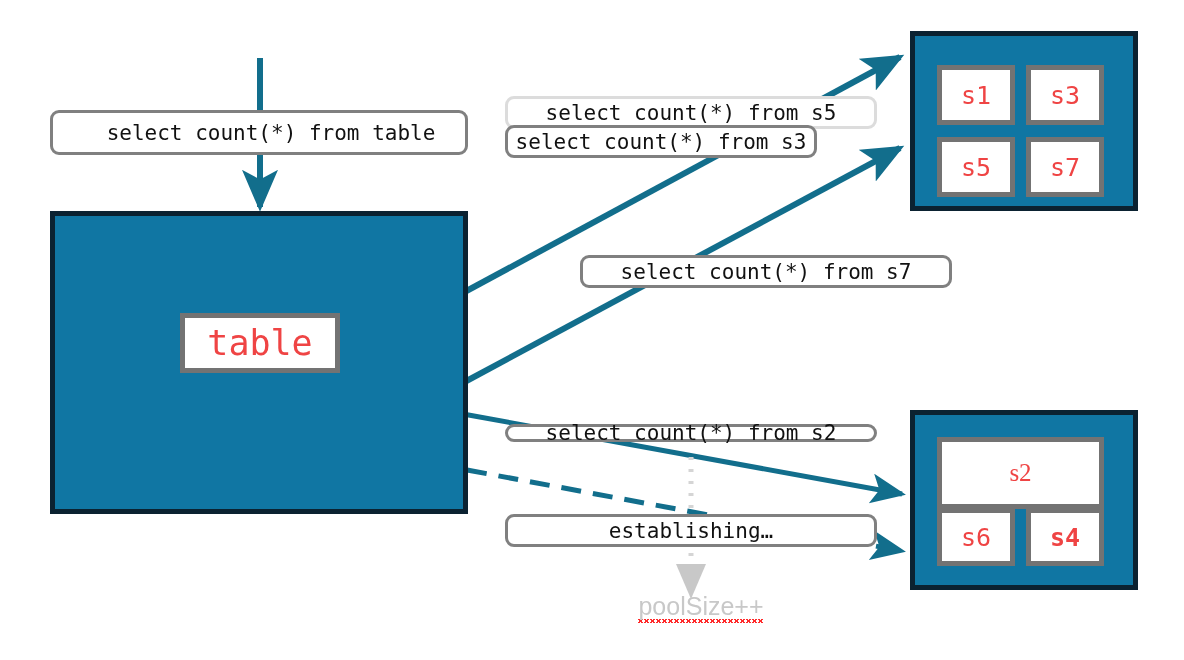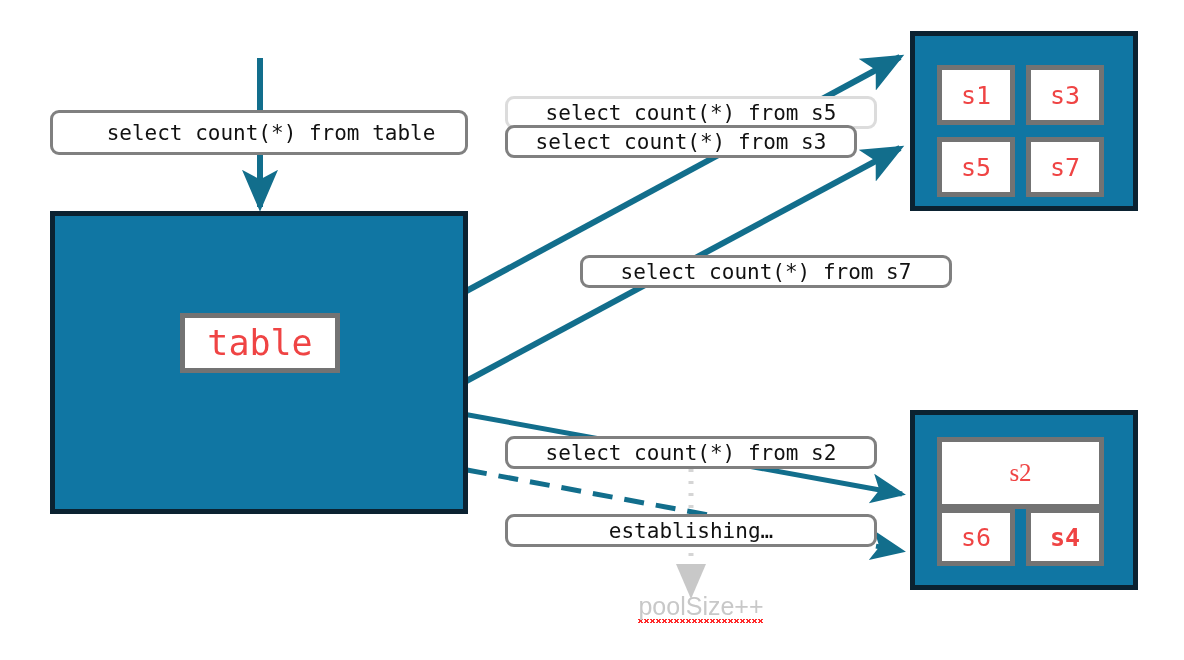--- a/index.html
+++ b/index.html
@@ -80,23 +80,23 @@
     justify-content: center;
     color: #111111;
     font-family: "DejaVu Sans Mono", monospace;
     font-size: 21px;
     white-space: nowrap;
   }
   .chip.behind { border-color: #DCDCDC; z-index: 2; }
 
   #chip-table { left: 50px;  top: 110px; width: 418px; height: 45px; z-index: 6; padding-left: 24px; }
   #chip-s5    { left: 505px; top: 96px;  width: 372px; height: 33px; }
-  #chip-s3    { left: 505px; top: 125px; width: 352px; height: 33px; z-index: 6; }
+  #chip-s3    { left: 505px; top: 125px; width: 312px; height: 33px; z-index: 6; }
   #chip-s7    { left: 580px; top: 255px; width: 372px; height: 33px; z-index: 6; text-align: right; }
-  #chip-s2    { left: 505px; top: 436px; width: 372px; height: 33px; z-index: 6; }
+  #chip-s2    { left: 505px; top: 424px; width: 372px; height: 18px; z-index: 6; }
   #chip-est   { left: 505px; top: 514px; width: 372px; height: 33px; z-index: 6; }
 
   
   #poolsize {
     position: absolute;
     left: 586px;
     top: 592px;
     width: 230px;
     text-align: center;
     font-family: "Liberation Sans", sans-serif;

